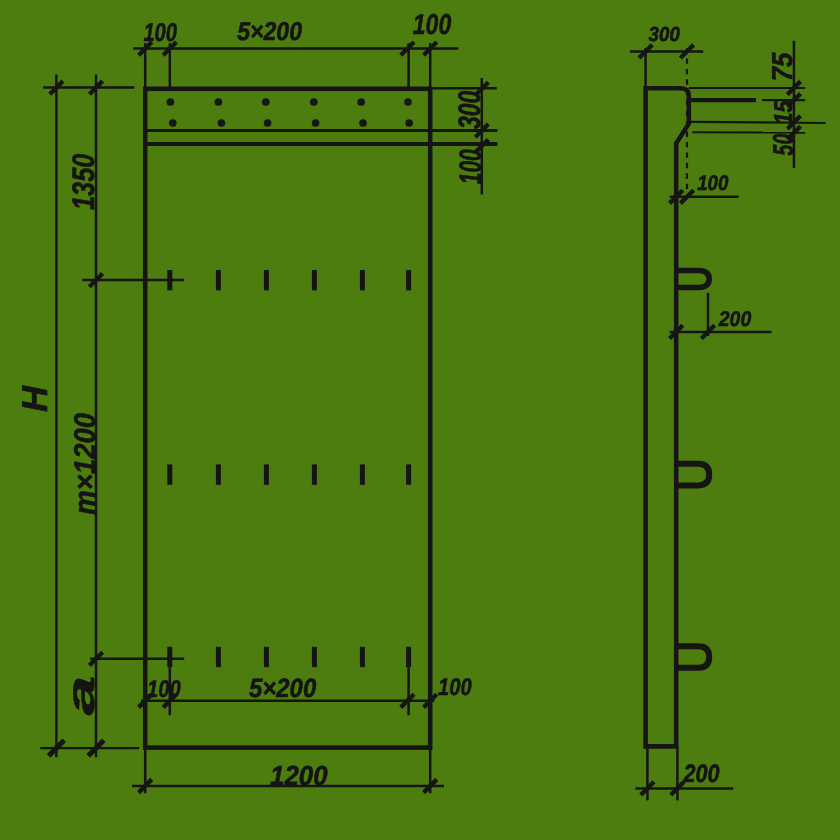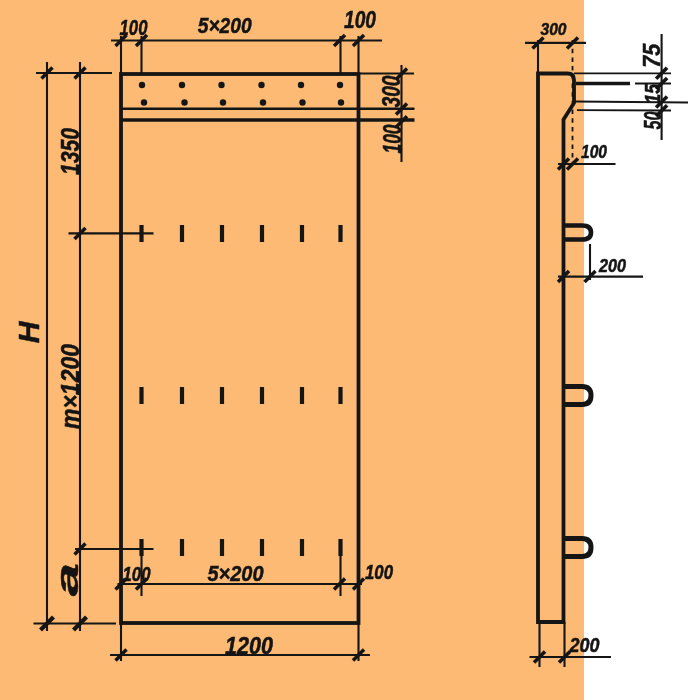--- a/index.html
+++ b/index.html
@@ -1,16 +1,16 @@
 <!DOCTYPE html>
 <html><head>
 <meta charset="utf-8">
 <style>
   html,body{margin:0;padding:0;background:#ffffff;}
-  .wrap{width:584px;height:700px;position:relative;background:#fdba74;}
+  .wrap{width:700px;height:700px;position:relative;background:#4d7c0f;}
   svg{position:absolute;left:0;top:0;filter:contrast(1);}
   text{font-family:"Liberation Sans",sans-serif;font-style:italic;font-weight:bold;fill:#141414;stroke:#141414;stroke-width:0.5;opacity:0.992;}
 </style>
 </head>
 <body>
 <div class="wrap">
 <svg width="700" height="700" viewBox="0 0 700 700">
   <g stroke="#151515" fill="none" stroke-linecap="butt">
 
   <g>

